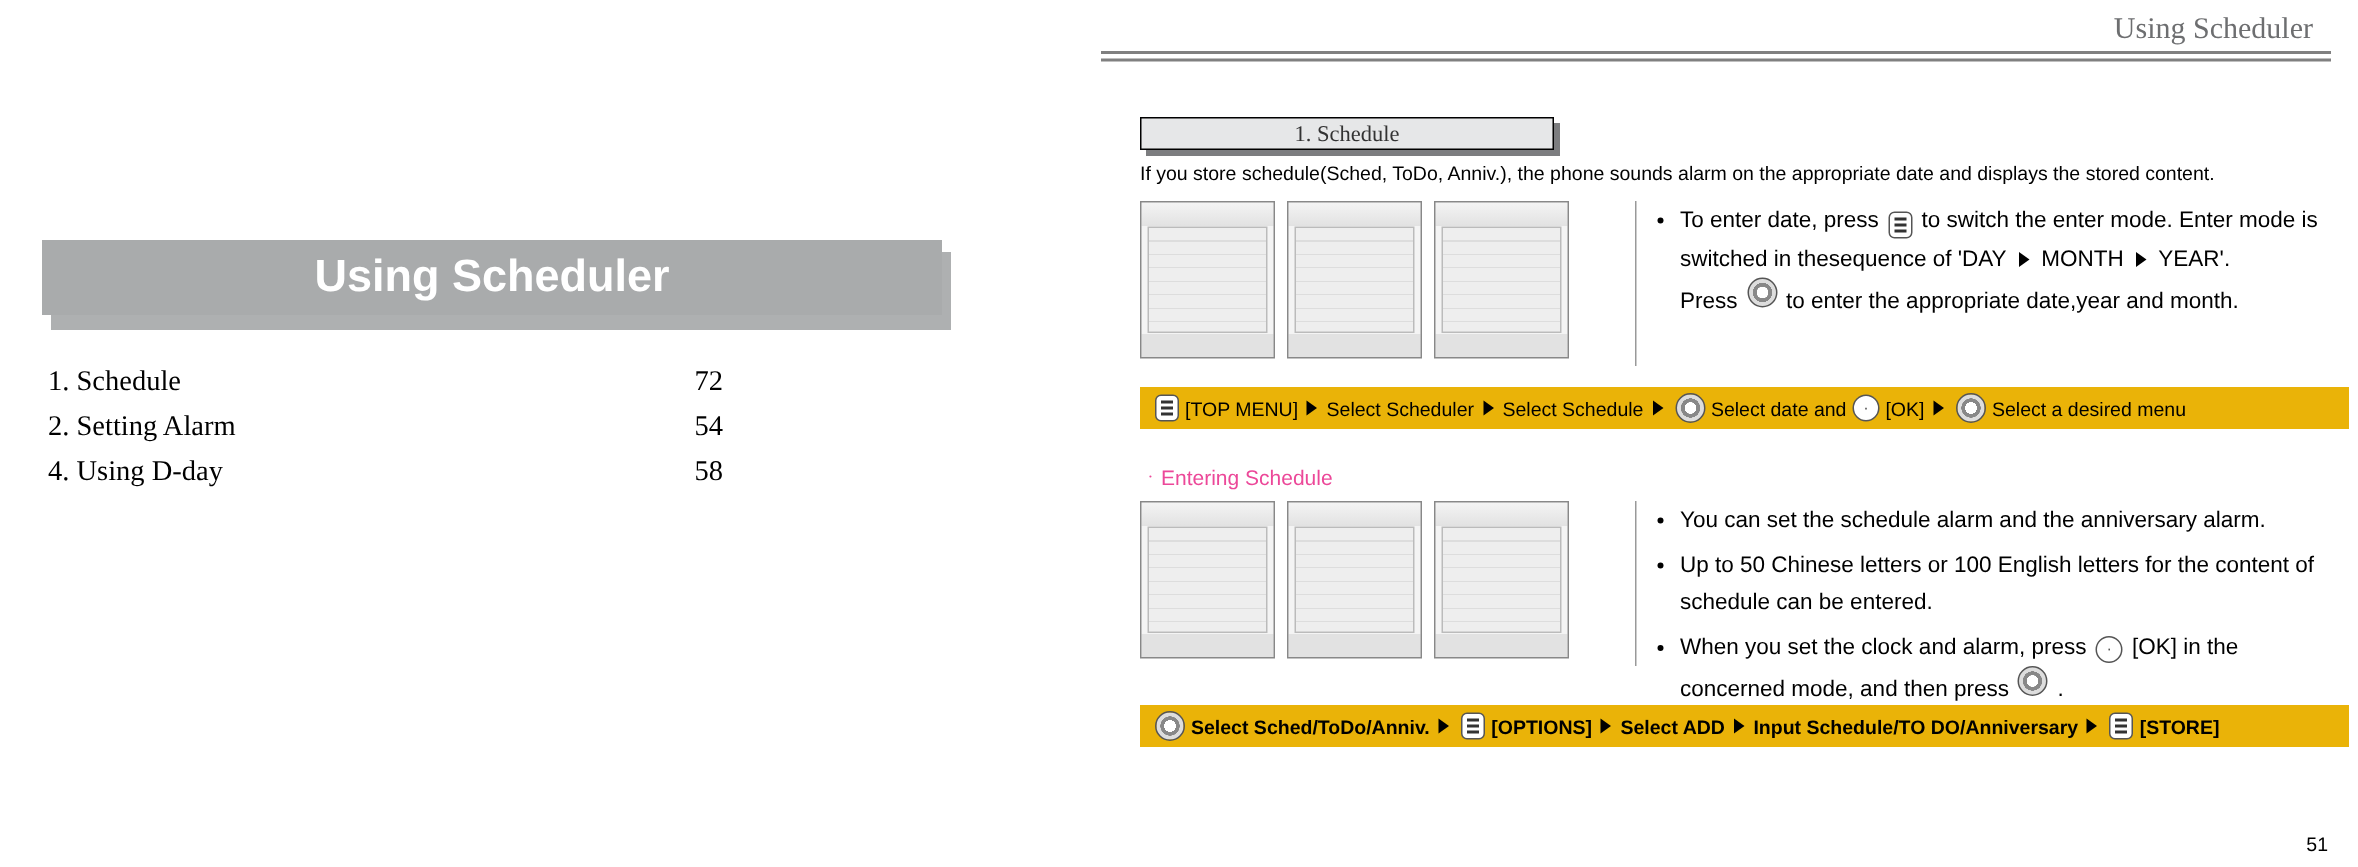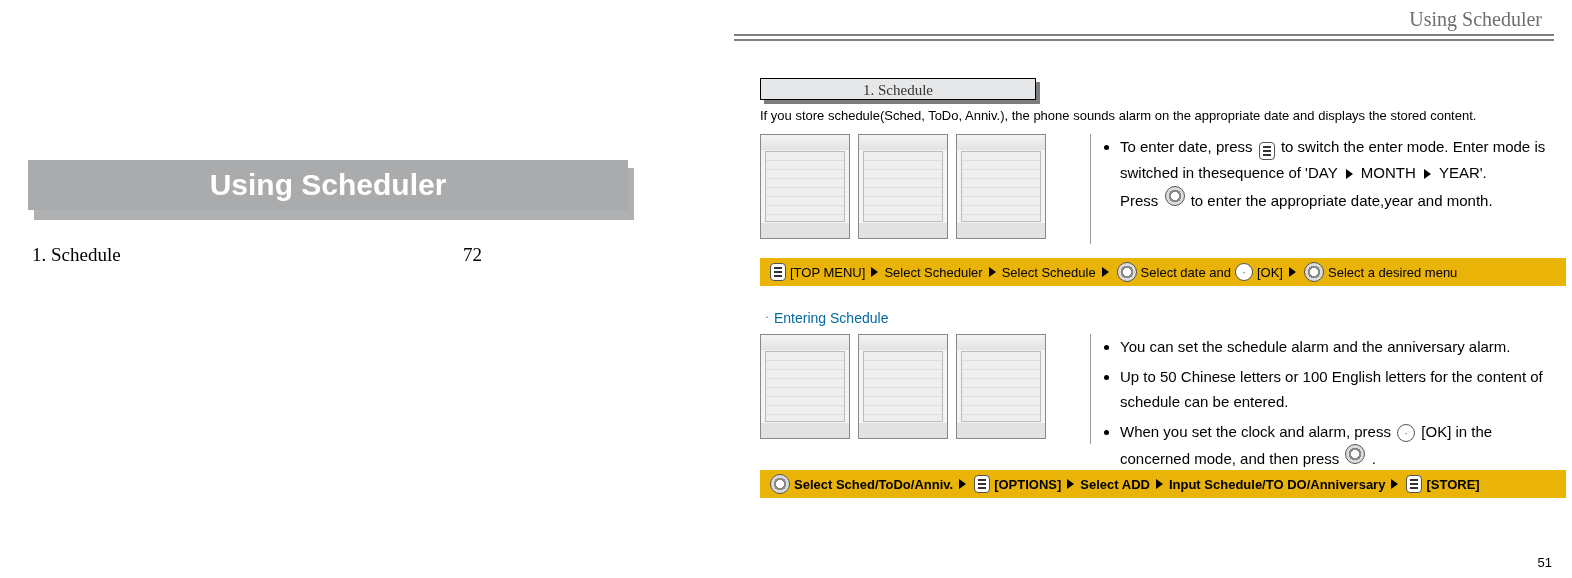--- a/index.html
+++ b/index.html
@@ -181,21 +181,21 @@
     gap: 2px;
   }
   .bar.one { top: 258px; }
   .bar.two { top: 470px; font-weight: bold; }
 
   .subhead {
     position: absolute;
     left: 60px;
     top: 310px;
     font-size: 14px;
-    color: #0369a1;
+    color: #ec4899;
   }
 
   .icon-menu, .icon-nav, .icon-ok {
     display: inline-flex;
     align-items: center;
     justify-content: center;
     border-radius: 4px;
     font-size: 11px;
     margin: 0 2px;
   }
@@ -246,20 +246,28 @@
 <div class="left-page">
   <div class="left-title-box">
     <div class="left-title-shadow"></div>
     <div class="left-title-front">Using Scheduler</div>
   </div>
 
   <div class="toc">
     <div class="toc-row">
       <span>1. Schedule</span>
       <span class="pg">72</span>
+    </div>
+    <div class="toc-row">
+      <span>2. Setting Alarm</span>
+      <span class="pg">54</span>
+    </div>
+    <div class="toc-row">
+      <span>4. Using D-day</span>
+      <span class="pg">58</span>
     </div>
   </div>
 </div>
 
 <div class="right-page">
   <div class="header-area">
     <div class="header-title">Using Scheduler</div>
     <div class="header-line1"></div>
     <div class="header-line2"></div>
   </div>

